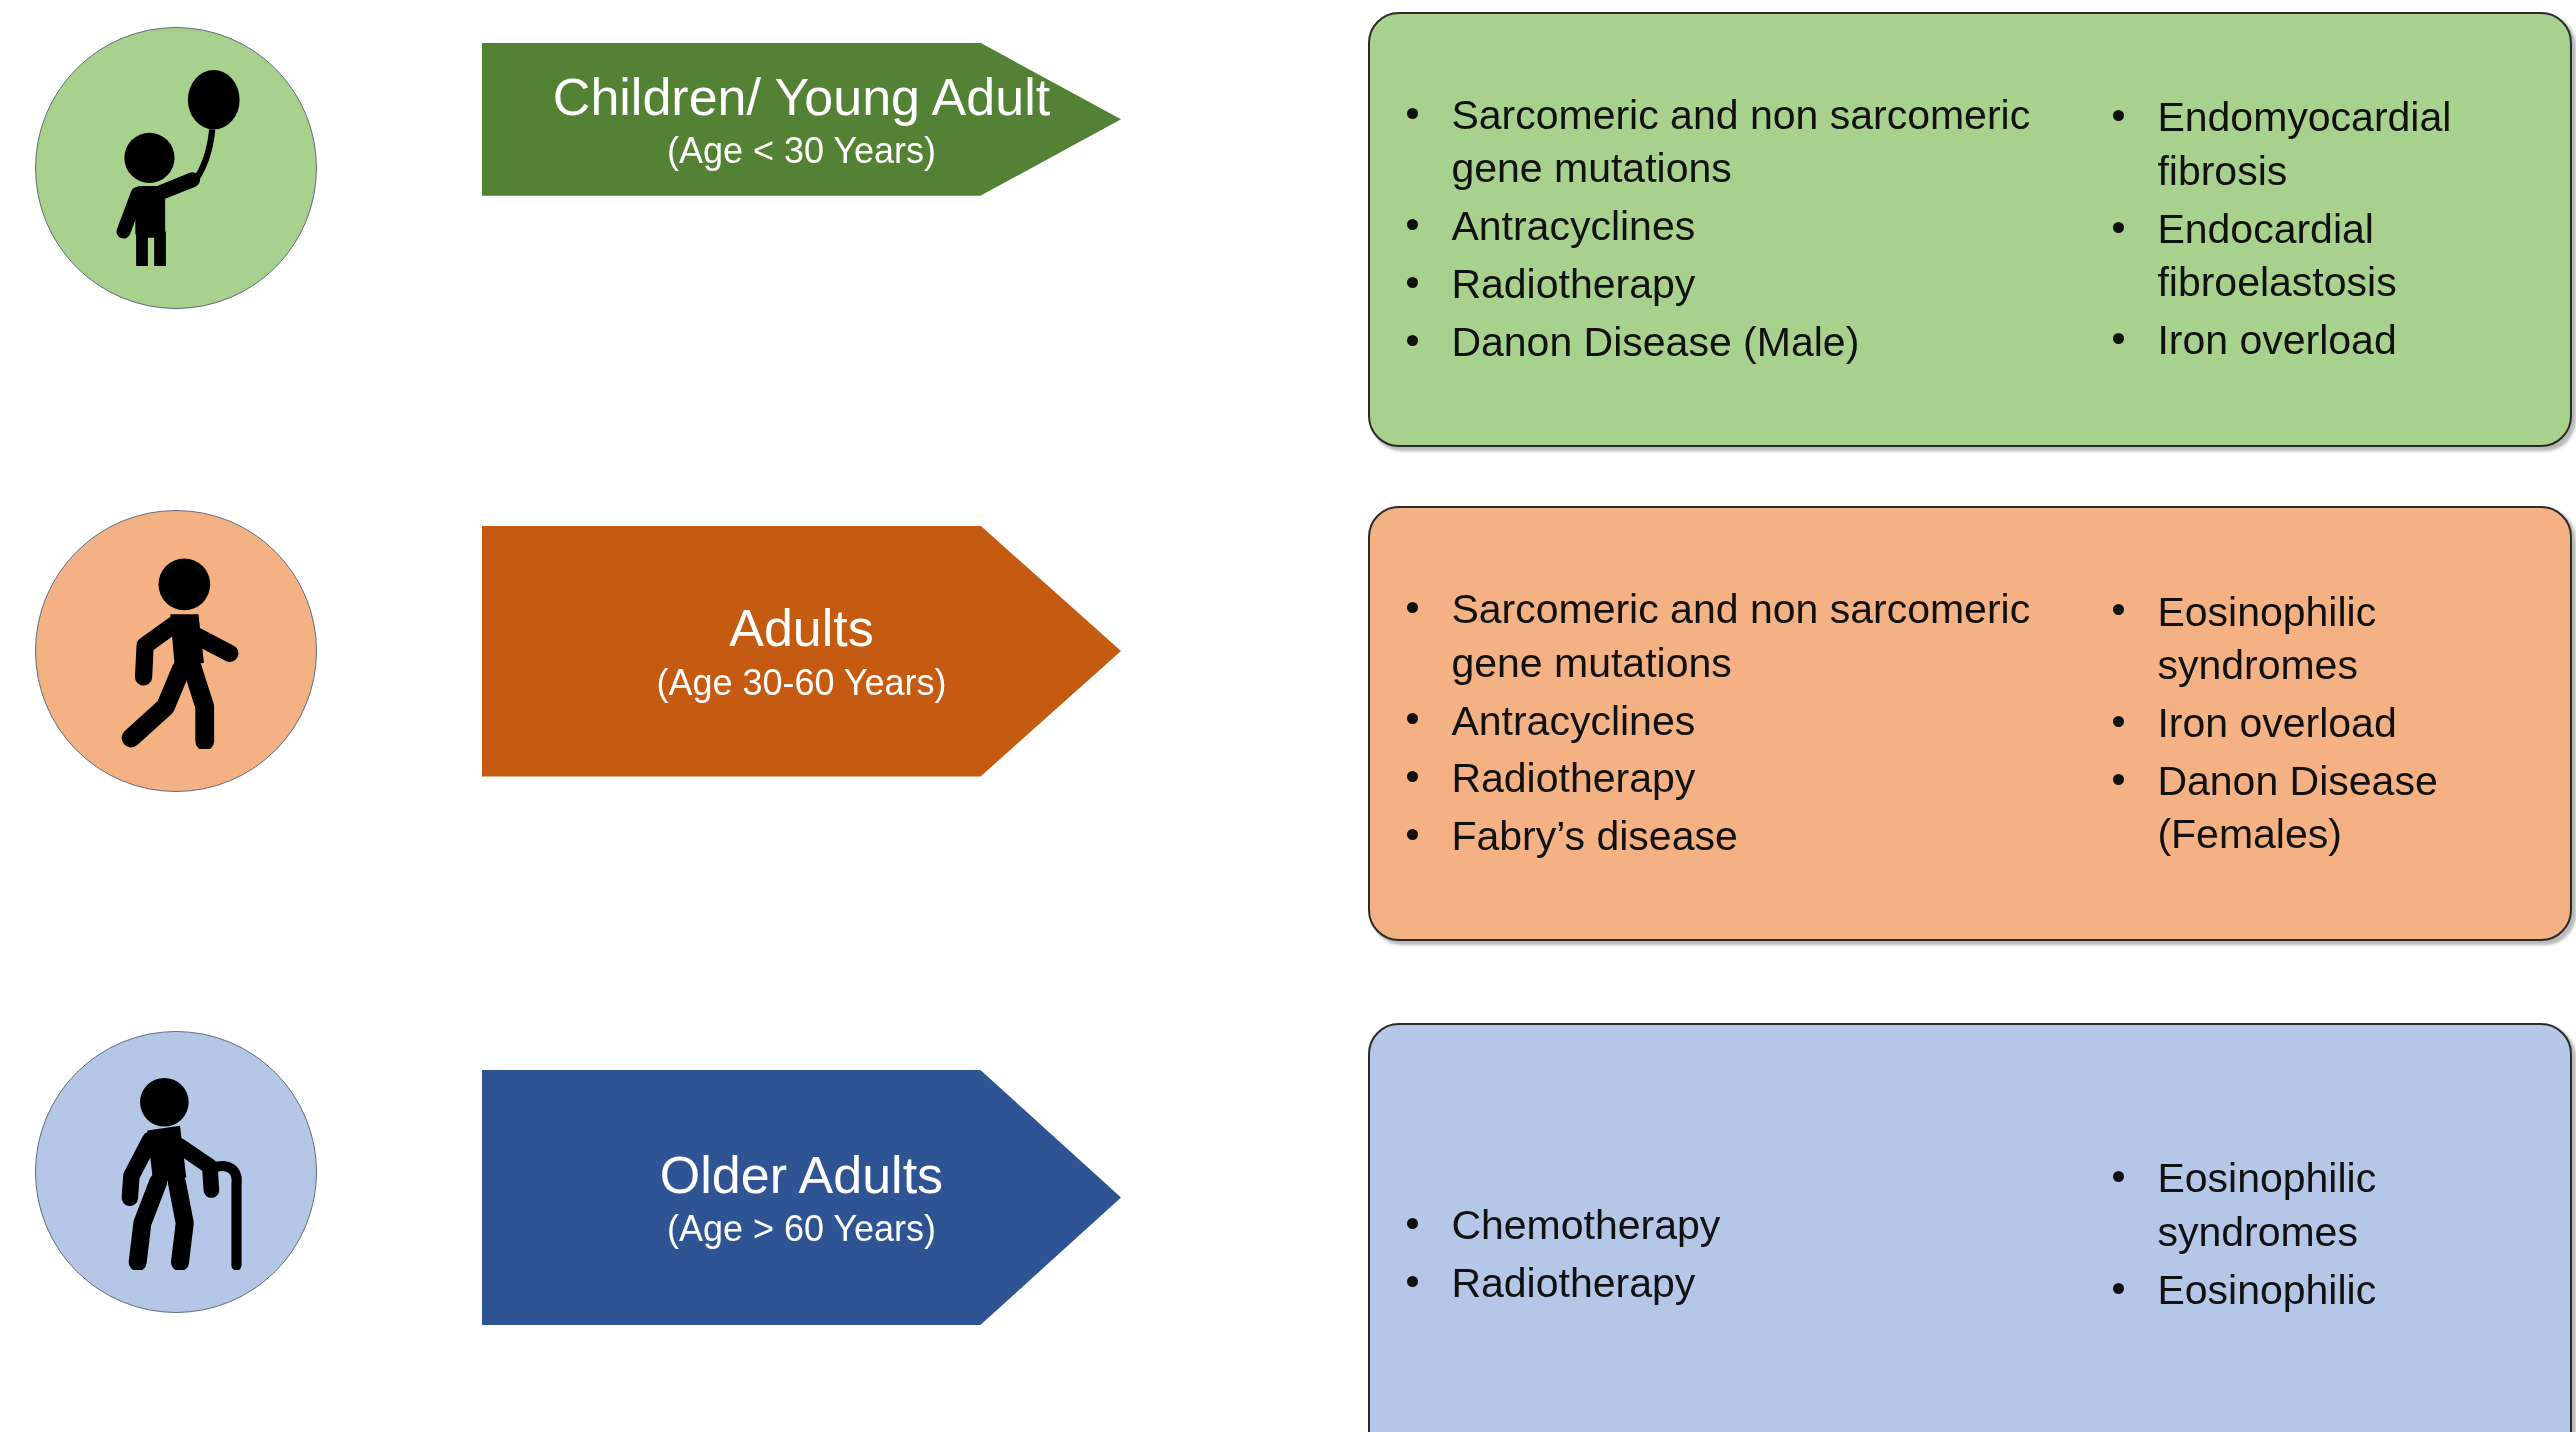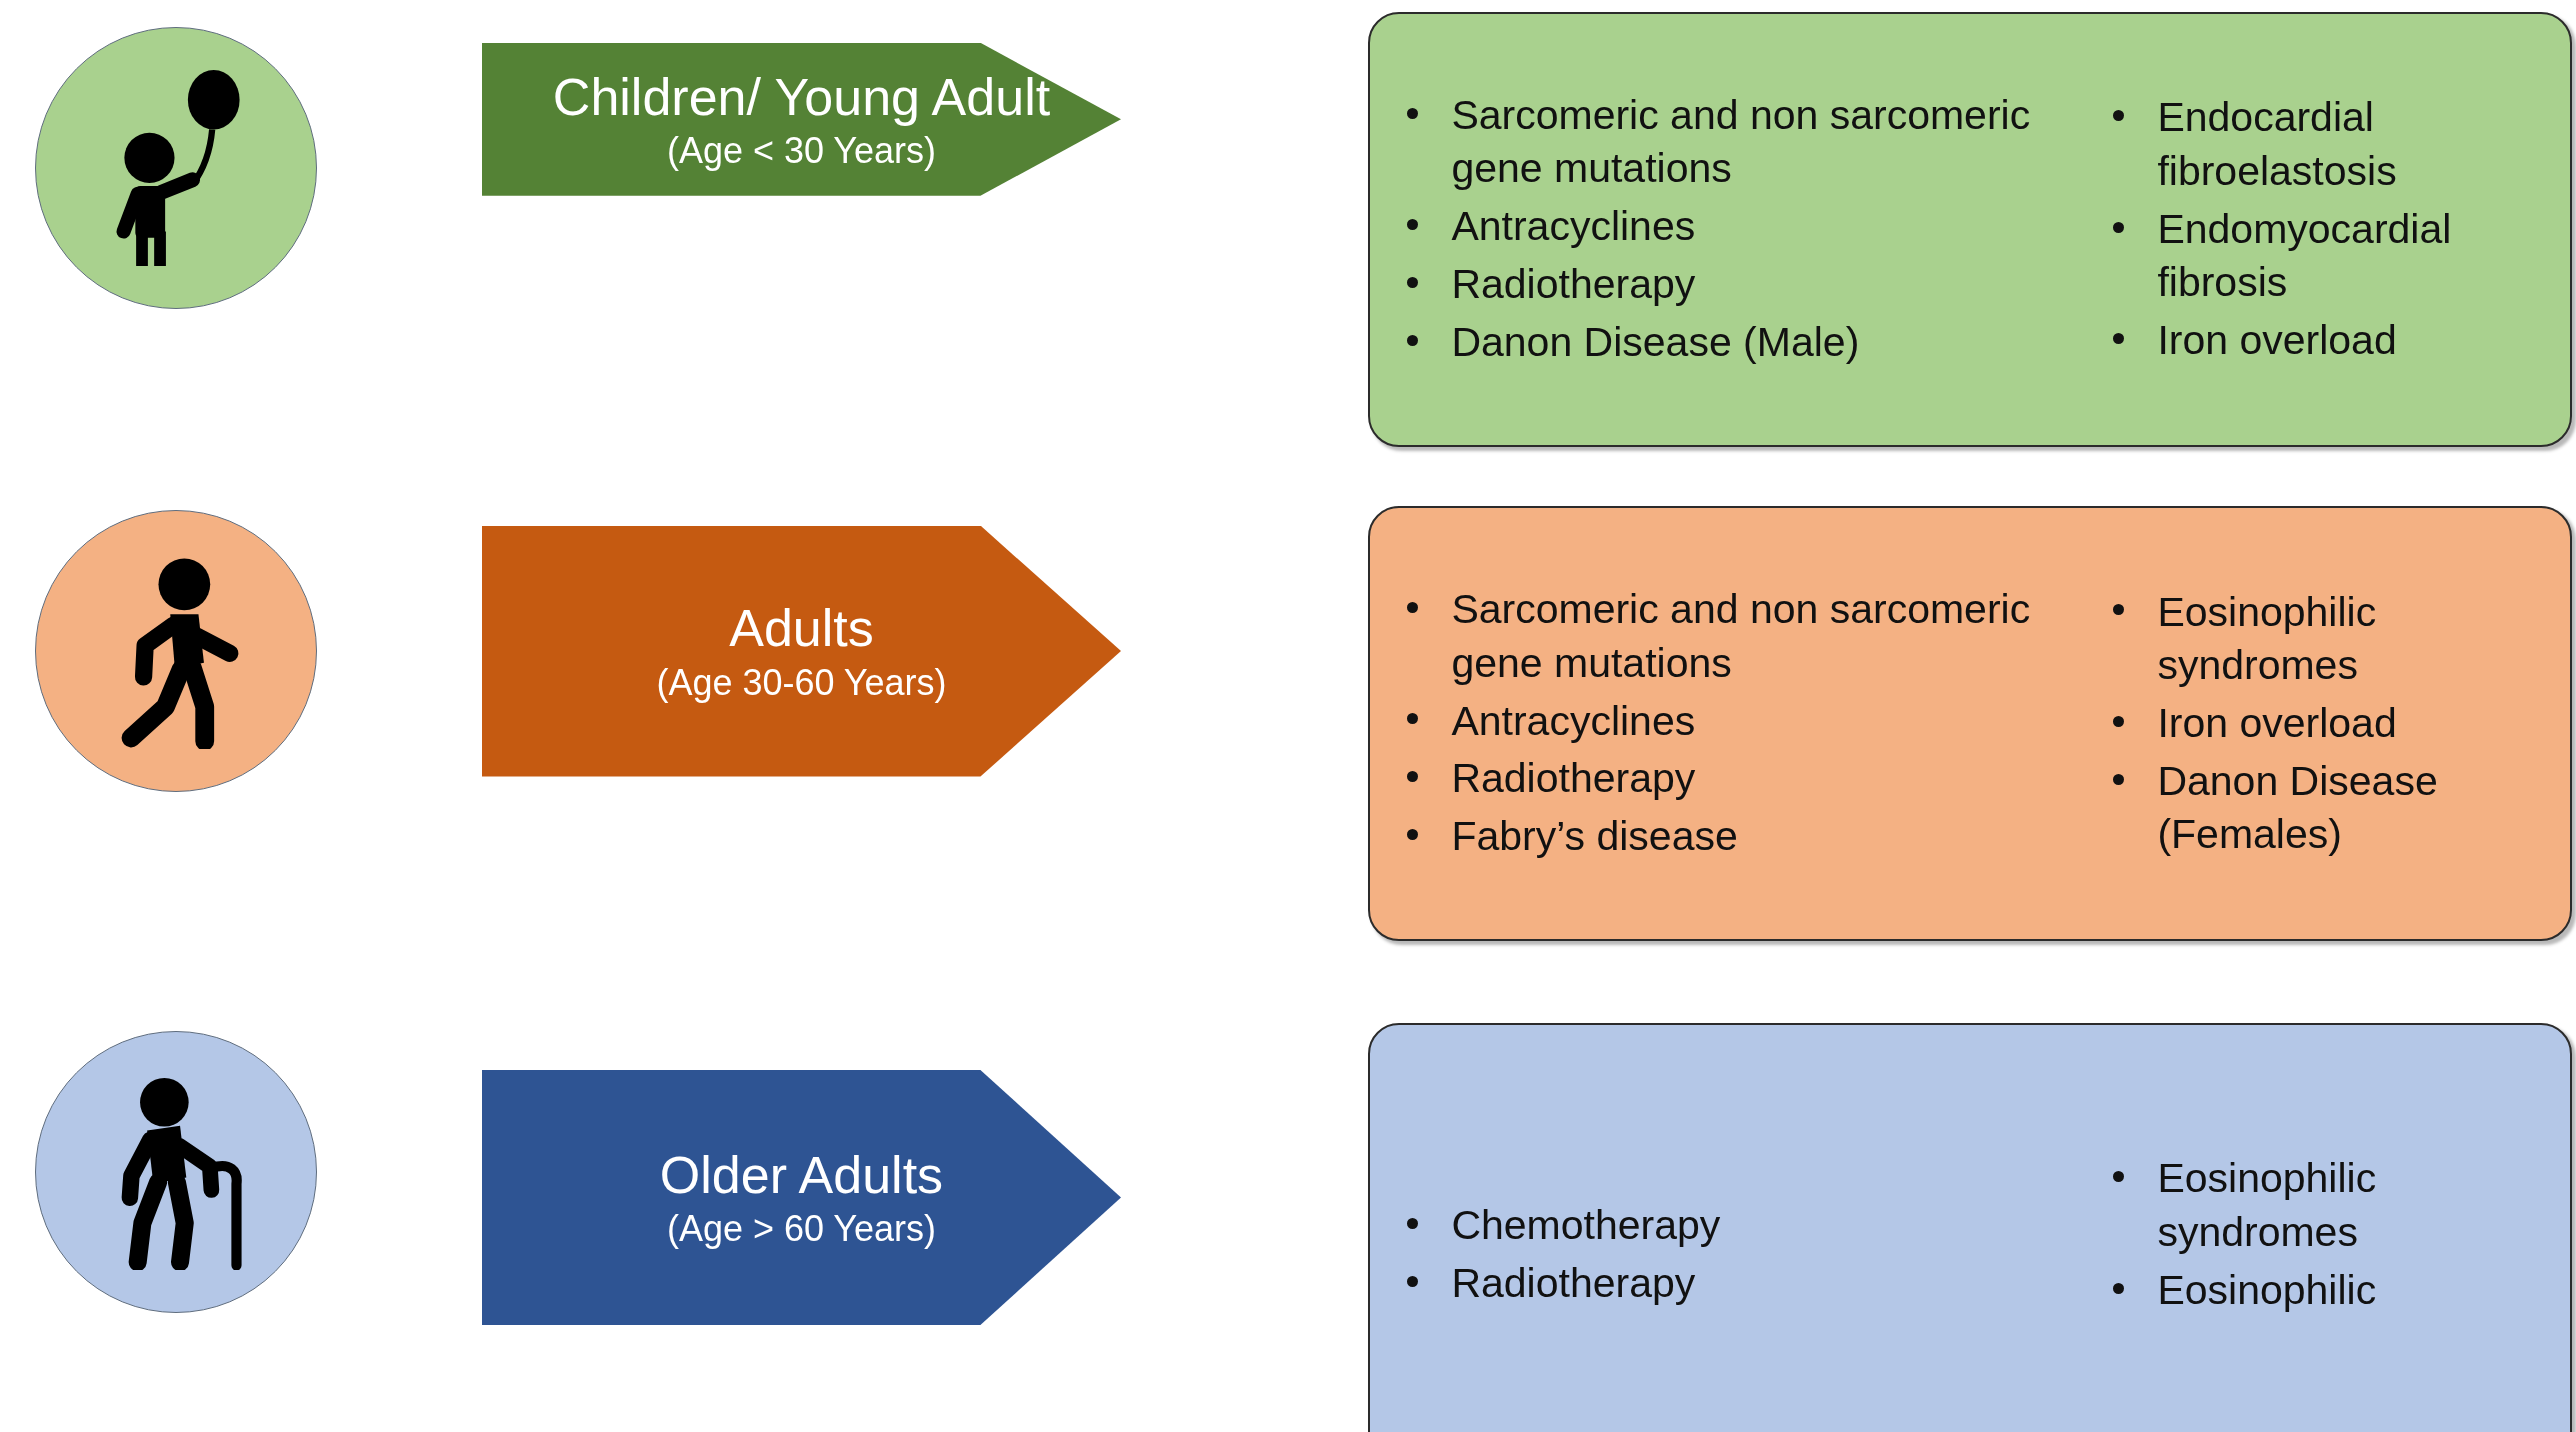--- a/index.html
+++ b/index.html
@@ -162,22 +162,22 @@
       <div class="col col-left">
         <ul class="bullets">
           <li><span class="dot"></span><span>Sarcomeric and non sarcomeric gene mutations</span></li>
           <li><span class="dot"></span><span>Antracyclines</span></li>
           <li><span class="dot"></span><span>Radiotherapy</span></li>
           <li><span class="dot"></span><span>Danon Disease (Male)</span></li>
         </ul>
       </div>
       <div class="col col-right">
         <ul class="bullets">
+          <li><span class="dot"></span><span>Endomyocardial fibrosis</span></li>
           <li><span class="dot"></span><span>Endocardial fibroelastosis</span></li>
-          <li><span class="dot"></span><span>Endomyocardial fibrosis</span></li>
           <li><span class="dot"></span><span>Iron overload</span></li>
         </ul>
       </div>
     </div>
   </div>
 
   <div class="row row-2">
 
     <div class="avatar">
       <span>

